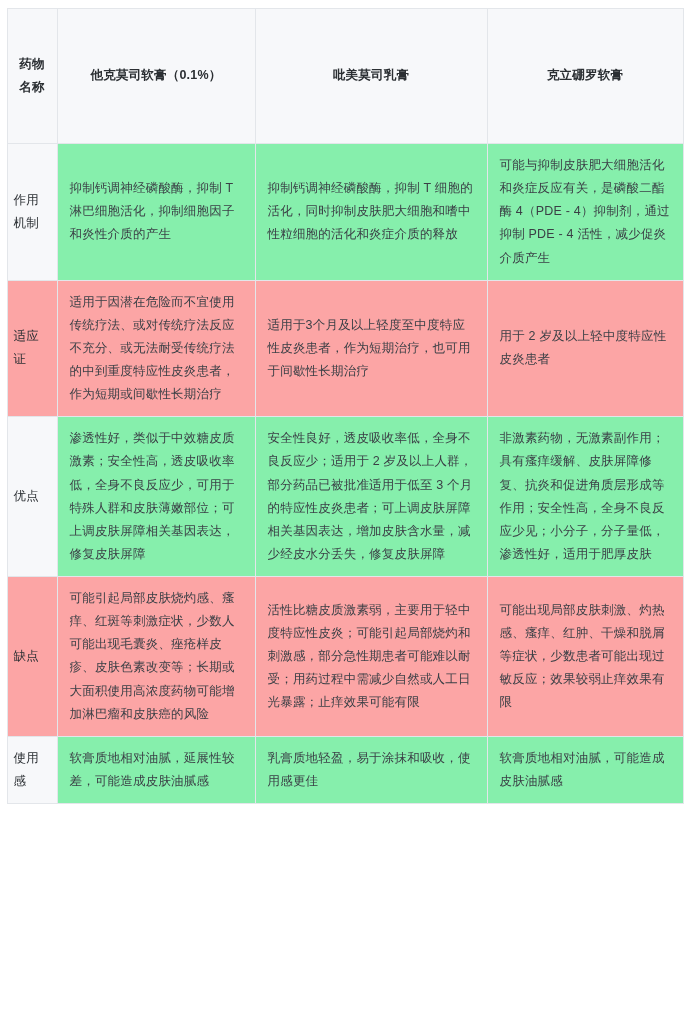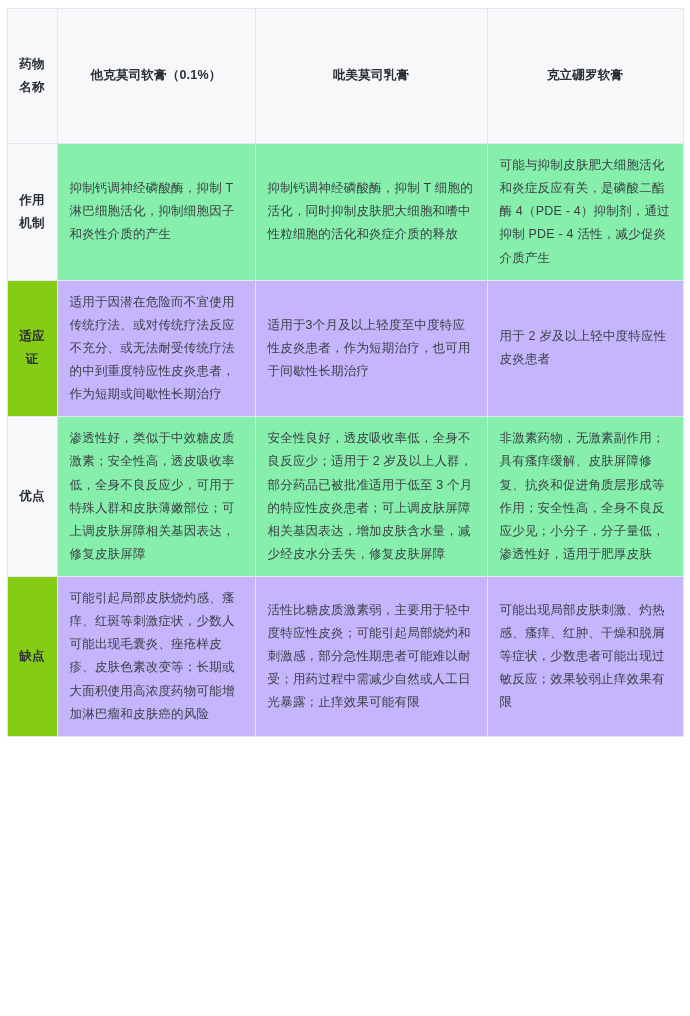--- a/index.html
+++ b/index.html
@@ -49,35 +49,34 @@
     text-align: center;
   }
   tr.head th.rowlabel {
     text-align: center;
     padding: 8px 6px;
     font-size: 12.5px;
   }
   
   td.rowlabel {
     background: #f7f8fa;
-    font-weight: 700;
+    font-weight: 400;
     color: #2b2f33;
-    text-align: center;
     padding: 8px 6px;
     font-size: 12.5px;
     line-height: 1.9;
   }
   td.cell {
     padding: 10px 12px;
     color: #3a3f45;
     background: #86efac;
   }
   
-  tr.tint td.cell { background: #c4b5fd; margin-top: 46px; }
-  tr.tint td.rowlabel { background: #84cc16; }
+  tr.tint td.cell { background: #fca5a5; margin-top: 46px; }
+  tr.tint td.rowlabel { background: #fca5a5; }
 </style>
 </head>
 <body>
 
 <div class="sheet">
   <table class="comparison">
     <colgroup>
       <col class="c0">
       <col class="c1">
       <col class="c2">
@@ -109,15 +108,21 @@
         <td class="cell">渗透性好，类似于中效糖皮质激素；安全性高，透皮吸收率低，全身不良反应少，可用于特殊人群和皮肤薄嫩部位；可上调皮肤屏障相关基因表达，修复皮肤屏障</td>
         <td class="cell">安全性良好，透皮吸收率低，全身不良反应少；适用于 2 岁及以上人群，部分药品已被批准适用于低至 3 个月的特应性皮炎患者；可上调皮肤屏障相关基因表达，增加皮肤含水量，减少经皮水分丢失，修复皮肤屏障</td>
         <td class="cell">非激素药物，无激素副作用；具有瘙痒缓解、皮肤屏障修复、抗炎和促进角质层形成等作用；安全性高，全身不良反应少见；小分子，分子量低，渗透性好，适用于肥厚皮肤</td>
       </tr>
       <tr class="tint">
         <td class="rowlabel">缺点</td>
         <td class="cell">可能引起局部皮肤烧灼感、瘙痒、红斑等刺激症状，少数人可能出现毛囊炎、痤疮样皮疹、皮肤色素改变等；长期或大面积使用高浓度药物可能增加淋巴瘤和皮肤癌的风险</td>
         <td class="cell">活性比糖皮质激素弱，主要用于轻中度特应性皮炎；可能引起局部烧灼和刺激感，部分急性期患者可能难以耐受；用药过程中需减少自然或人工日光暴露；止痒效果可能有限</td>
         <td class="cell">可能出现局部皮肤刺激、灼热感、瘙痒、红肿、干燥和脱屑等症状，少数患者可能出现过敏反应；效果较弱止痒效果有限</td>
       </tr>
+      <tr>
+        <td class="rowlabel">使用感</td>
+        <td class="cell">软膏质地相对油腻，延展性较差，可能造成皮肤油腻感</td>
+        <td class="cell">乳膏质地轻盈，易于涂抹和吸收，使用感更佳</td>
+        <td class="cell">软膏质地相对油腻，可能造成皮肤油腻感</td>
+      </tr>
     </tbody>
   </table>
 </div>
 
 </body></html>

